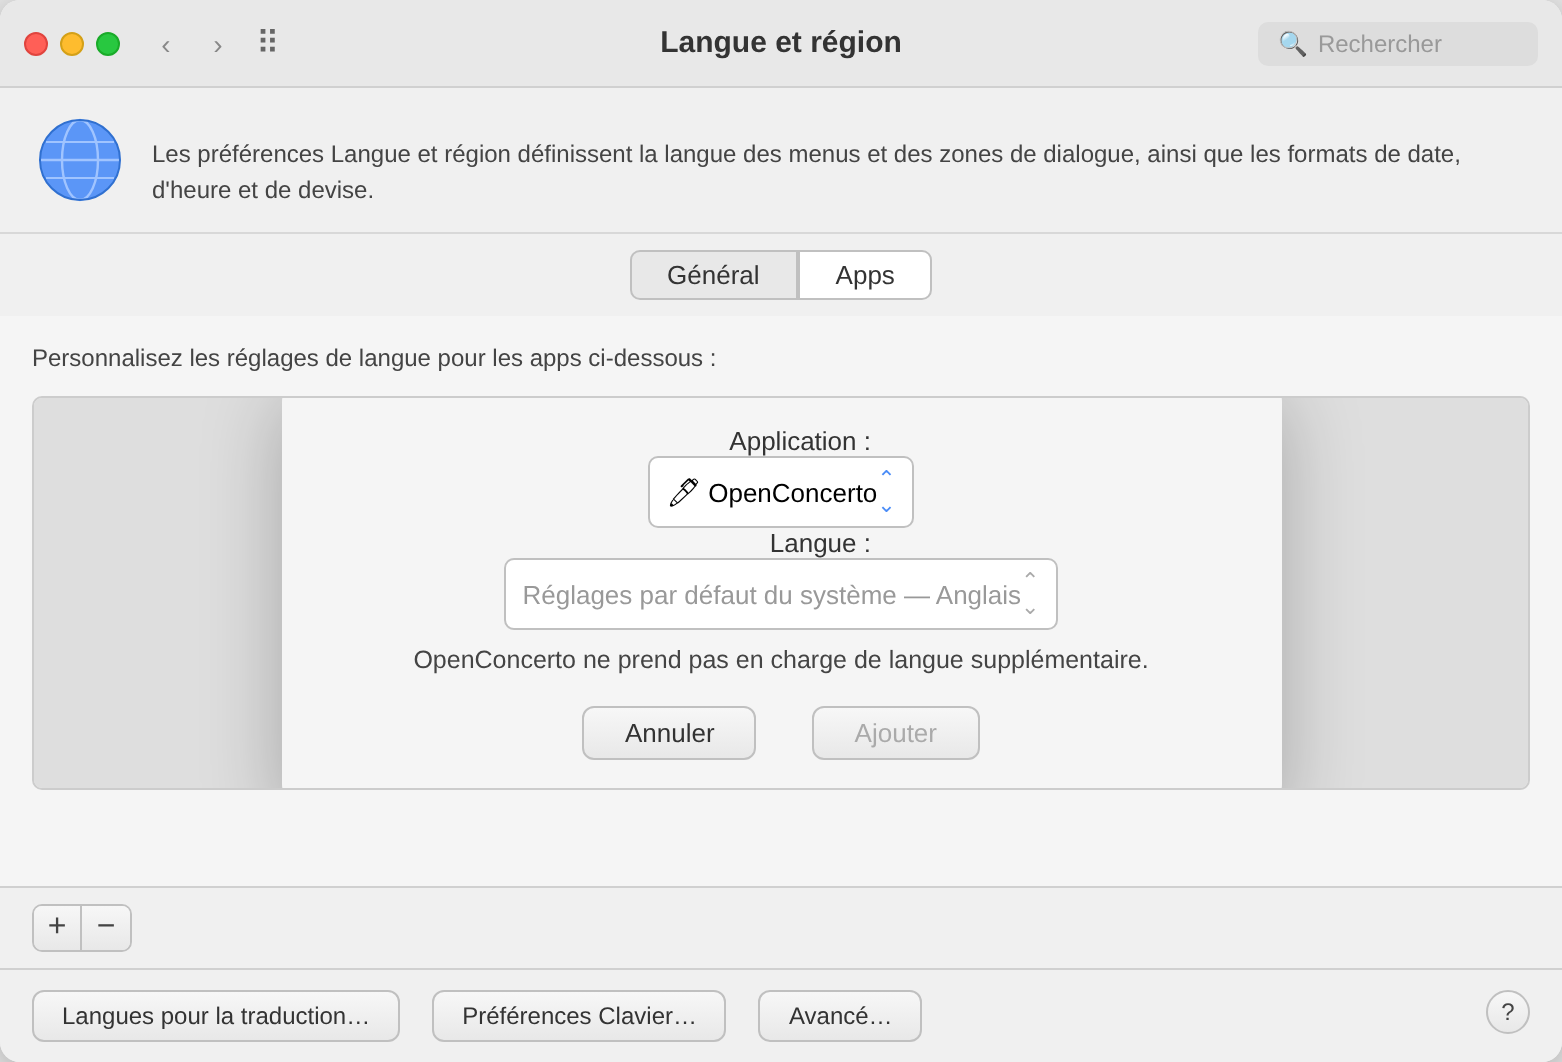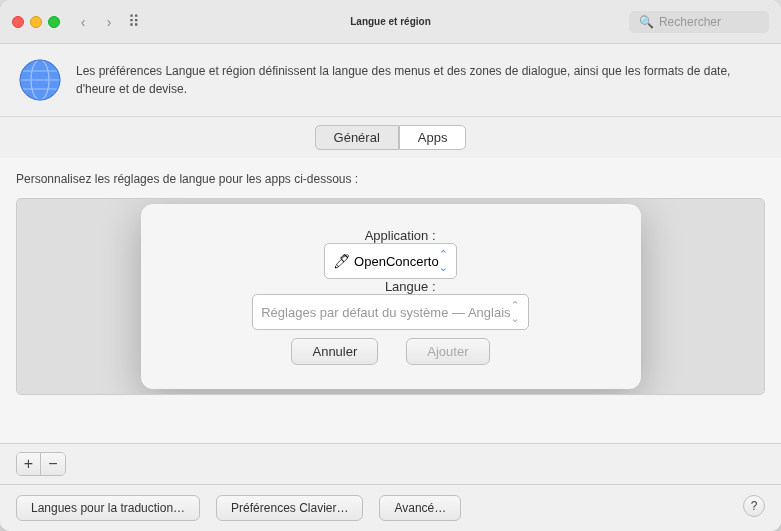--- a/index.html
+++ b/index.html
@@ -73,21 +73,21 @@
       margin-left: 8px;
       color: #666;
       font-size: 16px;
       cursor: pointer;
     }
 
     .titlebar-title {
       position: absolute;
       left: 50%;
       transform: translateX(-50%);
-      font-size: 10px;
+      font-size: 15px;
       font-weight: 600;
       color: #333;
     }
 
     .search-box {
       margin-left: auto;
       background: #ddd;
       border-radius: 5px;
       padding: 4px 10px;
       display: flex;
@@ -96,21 +96,21 @@
       color: #999;
       font-size: 12px;
       width: 140px;
     }
 
     
     .info-bar {
       background: #f0f0f0;
       padding: 12px 16px;
       display: flex;
-      align-items: center;
+      align-items: flex-end;
       gap: 12px;
       border-bottom: 1px solid #d8d8d8;
       flex-shrink: 0;
     }
 
     .globe-icon-container {
       width: 48px;
       height: 48px;
       flex-shrink: 0;
     }
@@ -426,20 +426,21 @@
           </div>
 
           <div class="modal-row">
             <span class="modal-label">Langue :</span>
             <div class="modal-select-lang">
               <span>Réglages par défaut du système — Anglais</span>
               <span style="color:#aaa;font-size:11px;">⌃<br>⌄</span>
             </div>
           </div>
 
+          <p class="modal-info-text">OpenConcerto ne prend pas en charge de langue supplémentaire.</p>
 
           <div class="modal-buttons">
             <button class="btn">Annuler</button>
             <button class="btn disabled">Ajouter</button>
           </div>
 
         </div>
       </div>
     </div>
 

